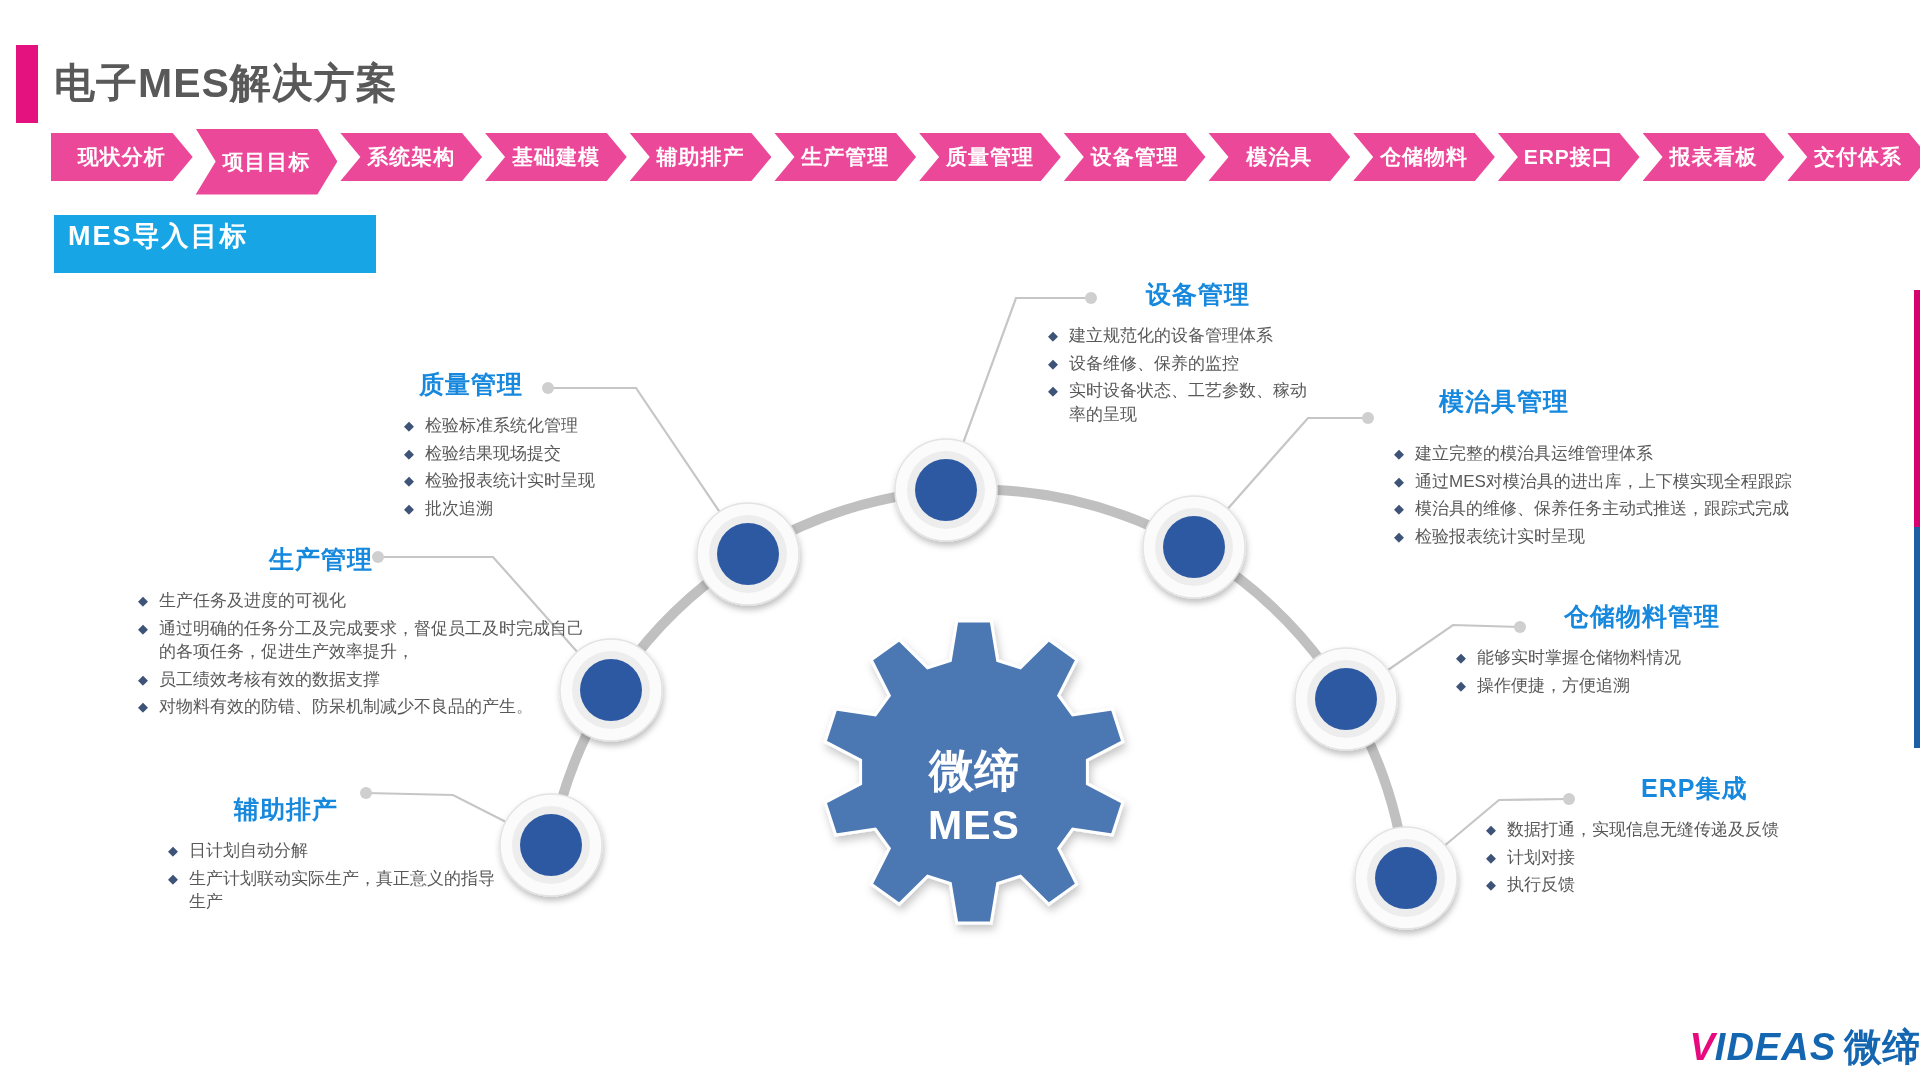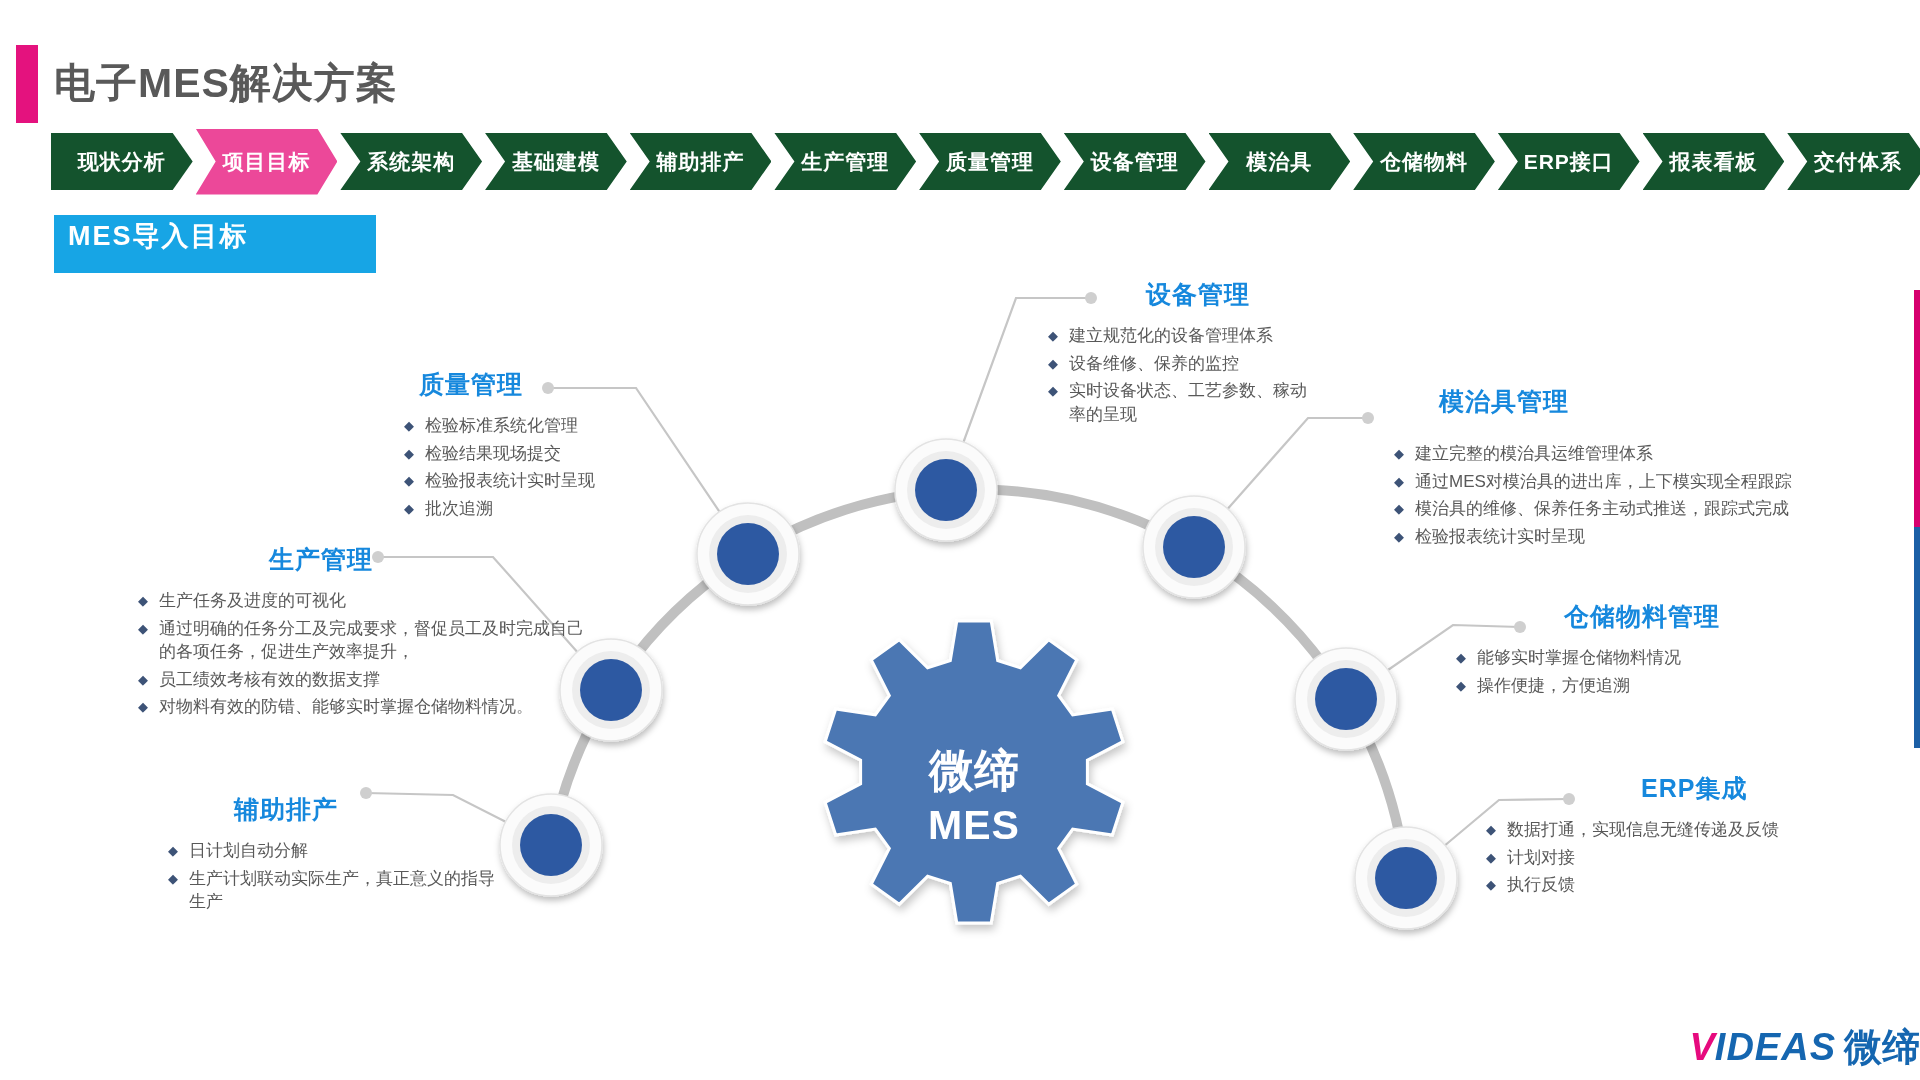--- a/index.html
+++ b/index.html
@@ -8,21 +8,21 @@
   .canvas { position:absolute; left:16px; top:0; width:1920px; height:1080px; background:#fff; }
 
   
   .accent-left { position:absolute; left:0; top:45px; width:22px; height:78px; background:#E4127E; }
   .page-title { position:absolute; left:38px; top:56px; font-size:41px; font-weight:bold;
                 color:#595959; letter-spacing:1px; }
 
   
   .nav { position:absolute; left:35px; top:133px; width:1878px; height:57px;
          display:flex; gap:3px; }
-  .nav-item { flex:1; height:57px; background:#14532d; color:#fff; font-size:21px; font-weight:bold;
+  .nav-item { flex:1; height:48px; background:#ec4899; color:#fff; font-size:21px; font-weight:bold;
               display:flex; align-items:center; justify-content:center; letter-spacing:1px;
               clip-path:polygon(0 0, calc(100% - 20px) 0, 100% 50%, calc(100% - 20px) 100%, 0 100%, 20px 50%);
               cursor:default; }
   .nav-item.first { clip-path:polygon(0 0, calc(100% - 20px) 0, 100% 50%, calc(100% - 20px) 100%, 0 100%); }
   .nav-item.active { background:#ec4899; position:relative; height:66px; top:-4.5px; }
 
   
   .banner { position:absolute; left:38px; top:215px; width:322px; height:58px; background:#17A5E5;
             color:#fff; font-size:27px; font-weight:bold; line-height:42px; padding-left:14px;
             letter-spacing:2px; }
@@ -236,21 +236,21 @@
     <div class="bullet">
         <span class="b-icon"></span>
         <span class="b-text">通过明确的任务分工及完成要求，督促员工及时完成自己的各项任务，促进生产效率提升，</span>
       </div>
     <div class="bullet">
         <span class="b-icon"></span>
         <span class="b-text">员工绩效考核有效的数据支撑</span>
       </div>
     <div class="bullet">
         <span class="b-icon"></span>
-        <span class="b-text">对物料有效的防错、能够实时掌握仓储物料情况。</span>
+        <span class="b-text">对物料有效的防错、防呆机制减少不良品的产生。</span>
       </div>
   </div>
 
   <div class="sec" id="sec-scheduling">
     <div class="sec-title">辅助排产</div>
     <div class="bullet">
         <span class="b-icon"></span>
         <span class="b-text">日计划自动分解</span>
       </div>
     <div class="bullet">

